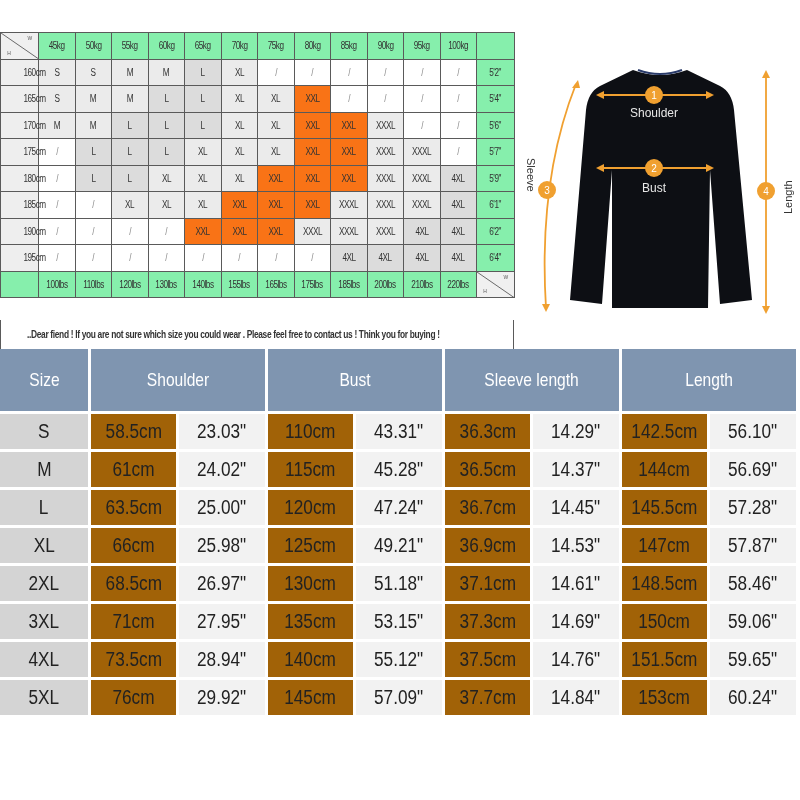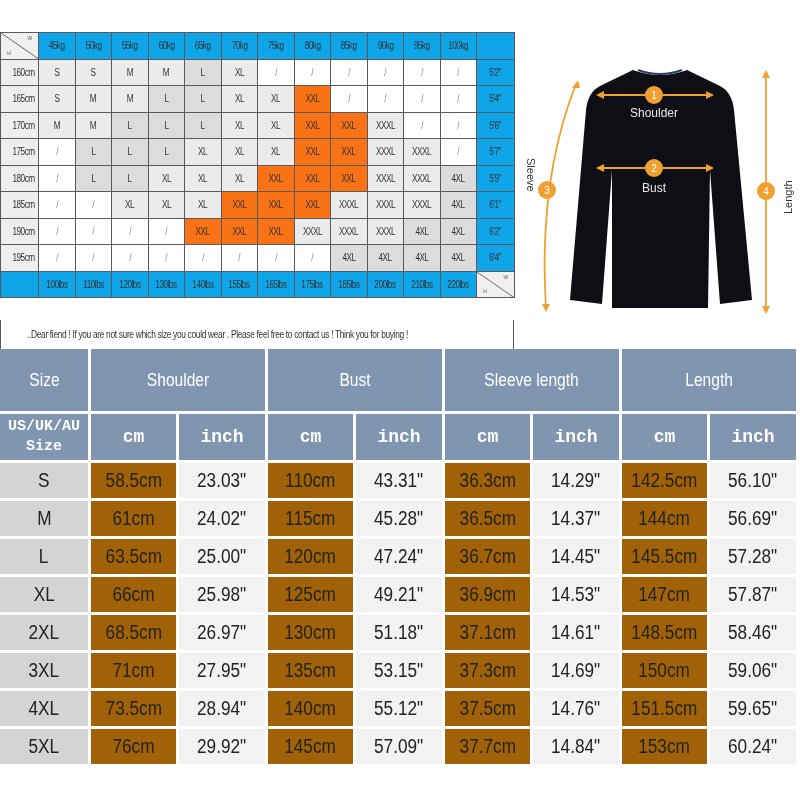--- a/index.html
+++ b/index.html
@@ -10,40 +10,41 @@
   #top-grid {
     position: absolute; left: 0; top: 32px; width: 514px;
     border-collapse: collapse; table-layout: fixed;
   }
   #top-grid td {
     border: 1.5px solid #5a5a5a; height: 26.5px; text-align: center; vertical-align: middle;
     font-size: 10px; color: #333; letter-spacing: -0.6px; font-family: "Liberation Sans", sans-serif;
     transform-origin: center;
   }
   #top-grid td span { display: inline-block; transform: scaleX(0.82); }
-  #top-grid td.hdr { background: #0ea5e9; }
+  #top-grid td.hdr { background: #86efac; }
   #top-grid td.c-w { background: #ffffff; }
   #top-grid td.c-l { background: #ebebeb; }
   #top-grid td.c-m { background: #dcdcdc; }
   #top-grid td.c-d { background: #f97316; }
-  #top-grid td.row-h { background: #eeeeee; text-align: left; padding-left: 9px; }
+  #top-grid td.row-h { background: #eeeeee; text-align: left; padding-left: 20px; }
   #top-grid td.slash { color: #8a8a8a; }
   #top-grid td.corner { position: relative; background: #f0f0f0; }
   .corner-line {
     position: absolute; left: 0; top: 0; width: 100%; height: 100%;
   }
   .corner-h { position: absolute; left: 6px; bottom: 3px; font-size: 6px; color: #555; }
   .corner-w { position: absolute; right: 6px; top: 2px; font-size: 6px; color: #555; }
 
   #notice {
     position: absolute; left: 0; top: 320px; width: 514px; height: 30px;
     border-left: 1.5px solid #5a5a5a; border-right: 1.5px solid #5a5a5a;
     font-size: 10px; color: #333; padding-left: 26px; line-height: 30px;
     letter-spacing: -0.4px; white-space: nowrap; overflow: hidden;
     font-family: "Liberation Sans", sans-serif;
+    font-weight: bold;
   }
   #notice span { display: inline-block; transform: scaleX(0.84); transform-origin: left center; }
 
   
   #diagram { position: absolute; left: 520px; top: 30px; width: 280px; height: 300px; }
 
   
   #meas {
     position: absolute; left: 0; top: 346px; width: 800px;
     border-collapse: separate; border-spacing: 3px; table-layout: fixed;
@@ -315,34 +316,20 @@
       <col style="width:86px">
   </colgroup>
   <thead>
     <tr>
       <td class="grp"><span>Size</span></td>
       <td class="grp" colspan="2"><span>Shoulder</span></td>
       <td class="grp" colspan="2"><span>Bust</span></td>
       <td class="grp" colspan="2"><span>Sleeve length</span></td>
       <td class="grp" colspan="2"><span>Length</span></td>
     </tr>
-    <tr>
-      <td class="sub sub-size">
-        <div>US/UK/AU</div>
-        <div>Size</div>
-      </td>
-      <td class="sub">cm</td>
-      <td class="sub">inch</td>
-      <td class="sub">cm</td>
-      <td class="sub">inch</td>
-      <td class="sub">cm</td>
-      <td class="sub">inch</td>
-      <td class="sub">cm</td>
-      <td class="sub">inch</td>
-    </tr>
   </thead>
   <tbody id="meas-body">
       <tr>
         <td class="val size-cell"><span>S</span></td>
         <td class="val cm-cell"><span>58.5cm</span></td>
         <td class="val in-cell"><span>23.03"</span></td>
         <td class="val cm-cell"><span>110cm</span></td>
         <td class="val in-cell"><span>43.31"</span></td>
         <td class="val cm-cell"><span>36.3cm</span></td>
         <td class="val in-cell"><span>14.29"</span></td>

